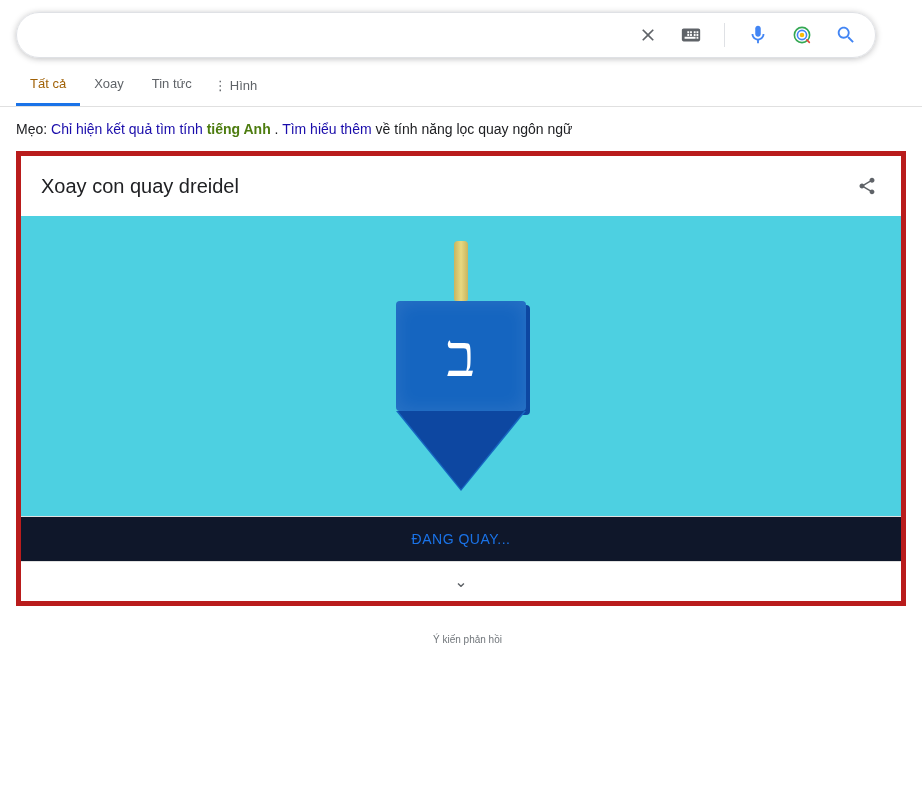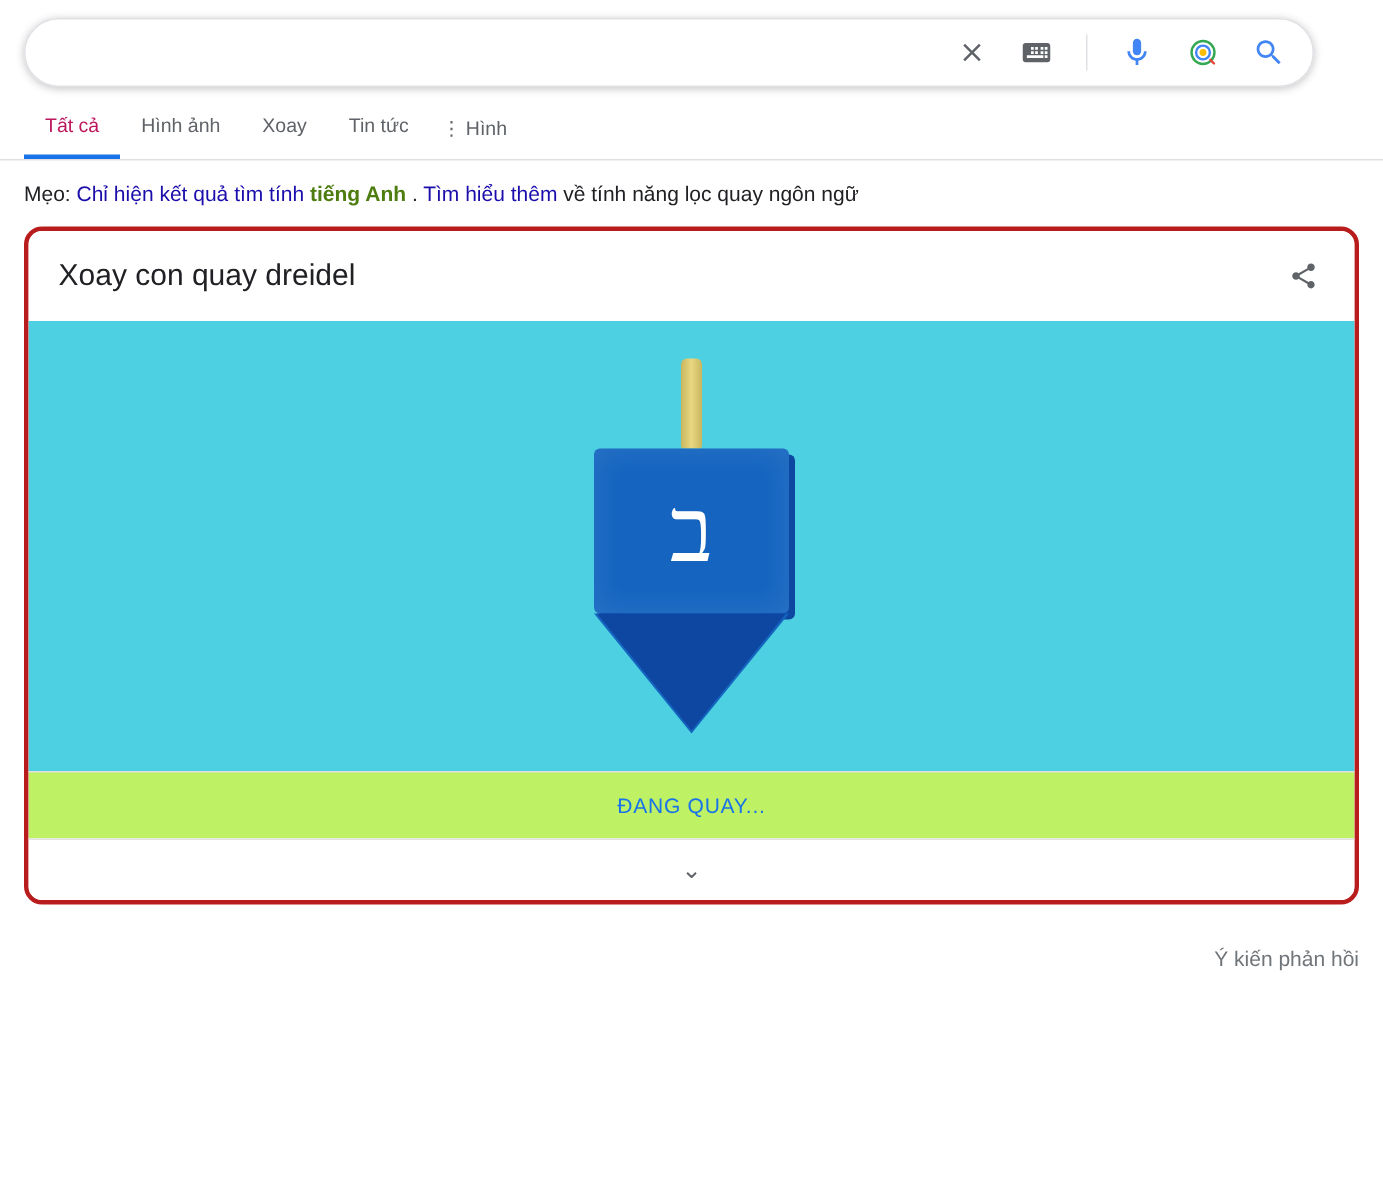--- a/index.html
+++ b/index.html
@@ -67,21 +67,21 @@
     .nav-tab {
       padding: 12px 14px;
       font-size: 13px;
       color: #5f6368;
       cursor: pointer;
       border-bottom: 3px solid transparent;
       text-decoration: none;
       white-space: nowrap;
     }
     .nav-tab.active {
-      color: #be185d;
+      color: #a16207;
       border-bottom: 3px solid #1a73e8;
       font-weight: 500;
     }
     .more-icon {
       display: flex;
       align-items: center;
       gap: 3px;
       color: #5f6368;
       font-size: 13px;
       cursor: pointer;
@@ -103,22 +103,22 @@
     }
     .tip-bar a {
       color: #1a0dab;
       text-decoration: none;
     }
     .tip-bar strong { color: #4d7c0f; font-weight: bold; }
 
     
     .card {
       margin: 0 16px 20px 16px;
-      border: 3px solid #b91c1c;
-      border-radius: 12px;
+      border: 5px solid #b91c1c;
+      border-radius: 0;
       overflow: hidden;
     }
     .card-header {
       display: flex;
       align-items: center;
       justify-content: space-between;
       padding: 16px 20px;
       font-size: 20px;
       color: #202124;
       background: #fff;
@@ -193,38 +193,38 @@
 
     
     .status-bar {
       text-align: center;
       padding: 14px;
       color: #1a73e8;
       font-size: 14px;
       font-weight: 500;
       letter-spacing: 0.5px;
       border-top: 1px solid #e0e0e0;
-      background: #bef264;
+      background: #0f172a;
     }
     .expand-bar {
       text-align: center;
       padding: 10px;
       border-top: 1px solid #e0e0e0;
       color: #5f6368;
       cursor: pointer;
       background: #fff;
       font-size: 16px;
     }
 
     
     .footer {
-      text-align: right;
+      text-align: center;
       padding: 8px 16px;
       color: #70757a;
-      font-size: 14px;
+      font-size: 10px;
       margin-left: 13px;
     }
 
     
     svg { display: block; }
   </style>
 </head>
 <body>
 
 <div class="search-bar-container">
@@ -266,21 +266,20 @@
         <svg width="22" height="22" viewBox="0 0 24 24" fill="#4285f4">
           <path d="M15.5 14h-.79l-.28-.27C15.41 12.59 16 11.11 16 9.5 16 5.91 13.09 3 9.5 3S3 5.91 3 9.5 5.91 16 9.5 16c1.61 0 3.09-.59 4.23-1.57l.27.28v.79l5 4.99L20.49 19l-4.99-5zm-6 0C7.01 14 5 11.99 5 9.5S7.01 5 9.5 5 14 7.01 14 9.5 11.99 14 9.5 14z"></path>
         </svg>
       </button>
     </div>
   </div>
 </div>
 
 <nav class="nav-tabs">
   <a class="nav-tab active">Tất cả</a>
-  <a class="nav-tab">Hình ảnh</a>
   <a class="nav-tab">Xoay</a>
   <a class="nav-tab">Tin tức</a>
   <div class="more-icon">
     <span>⋮</span>
     <span>Hình</span>
   </div>
 </nav>
 
 <div class="tip-bar">
   <span>Mẹo:</span>

